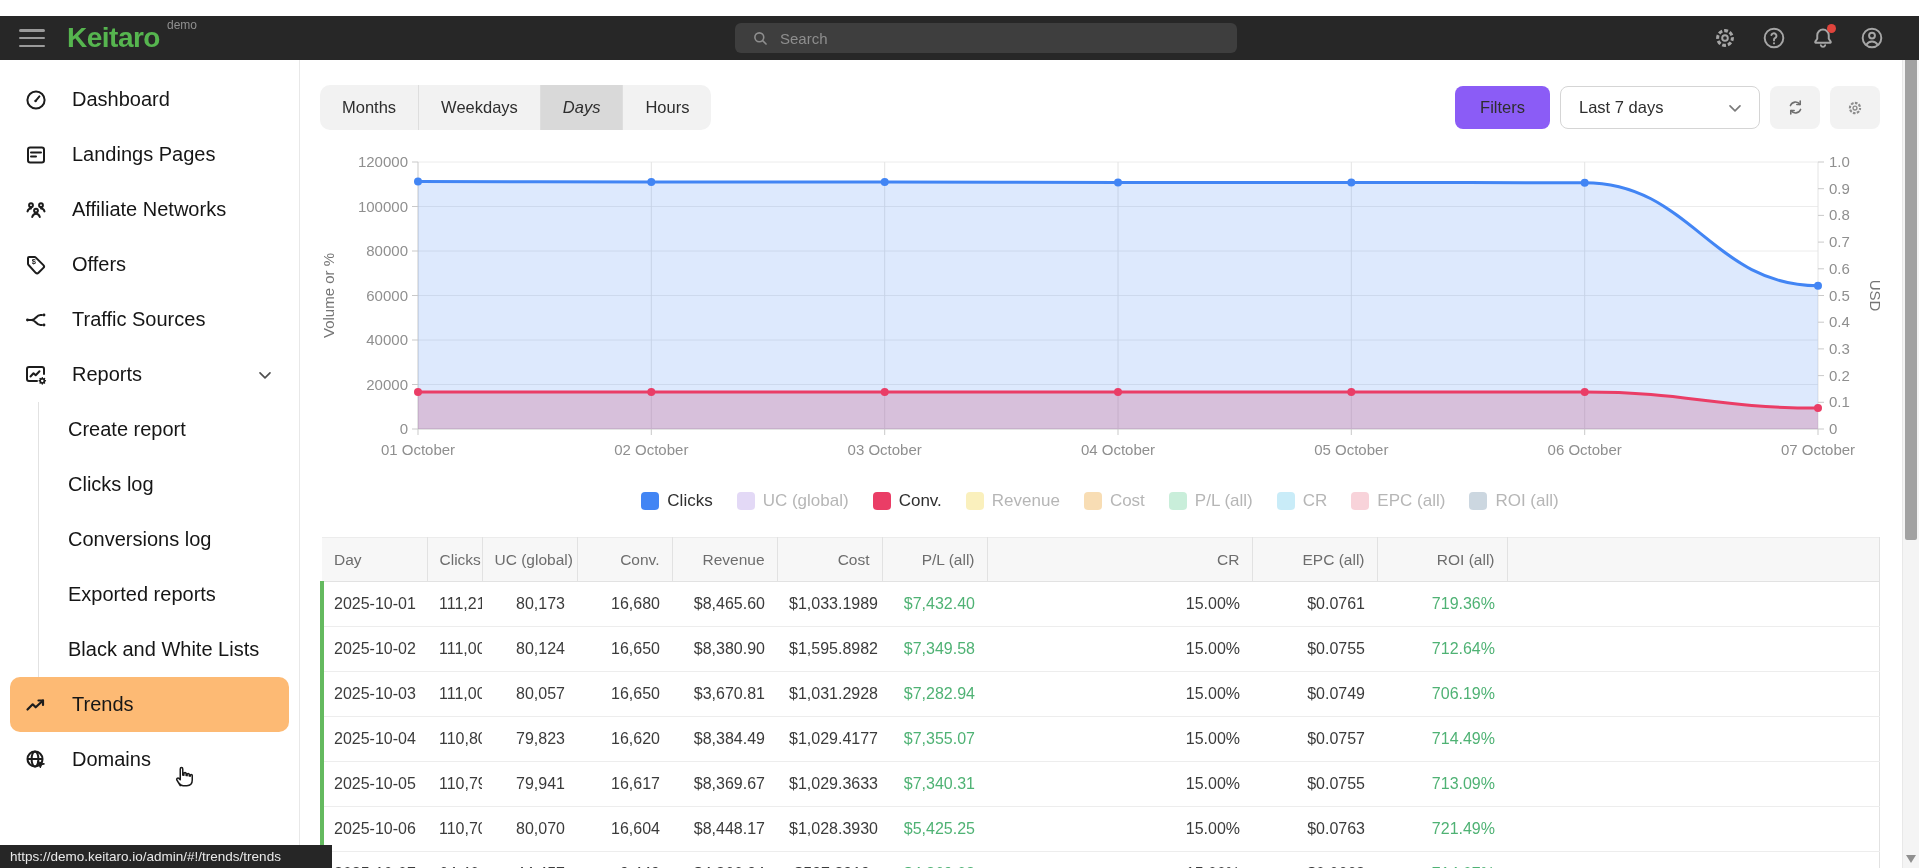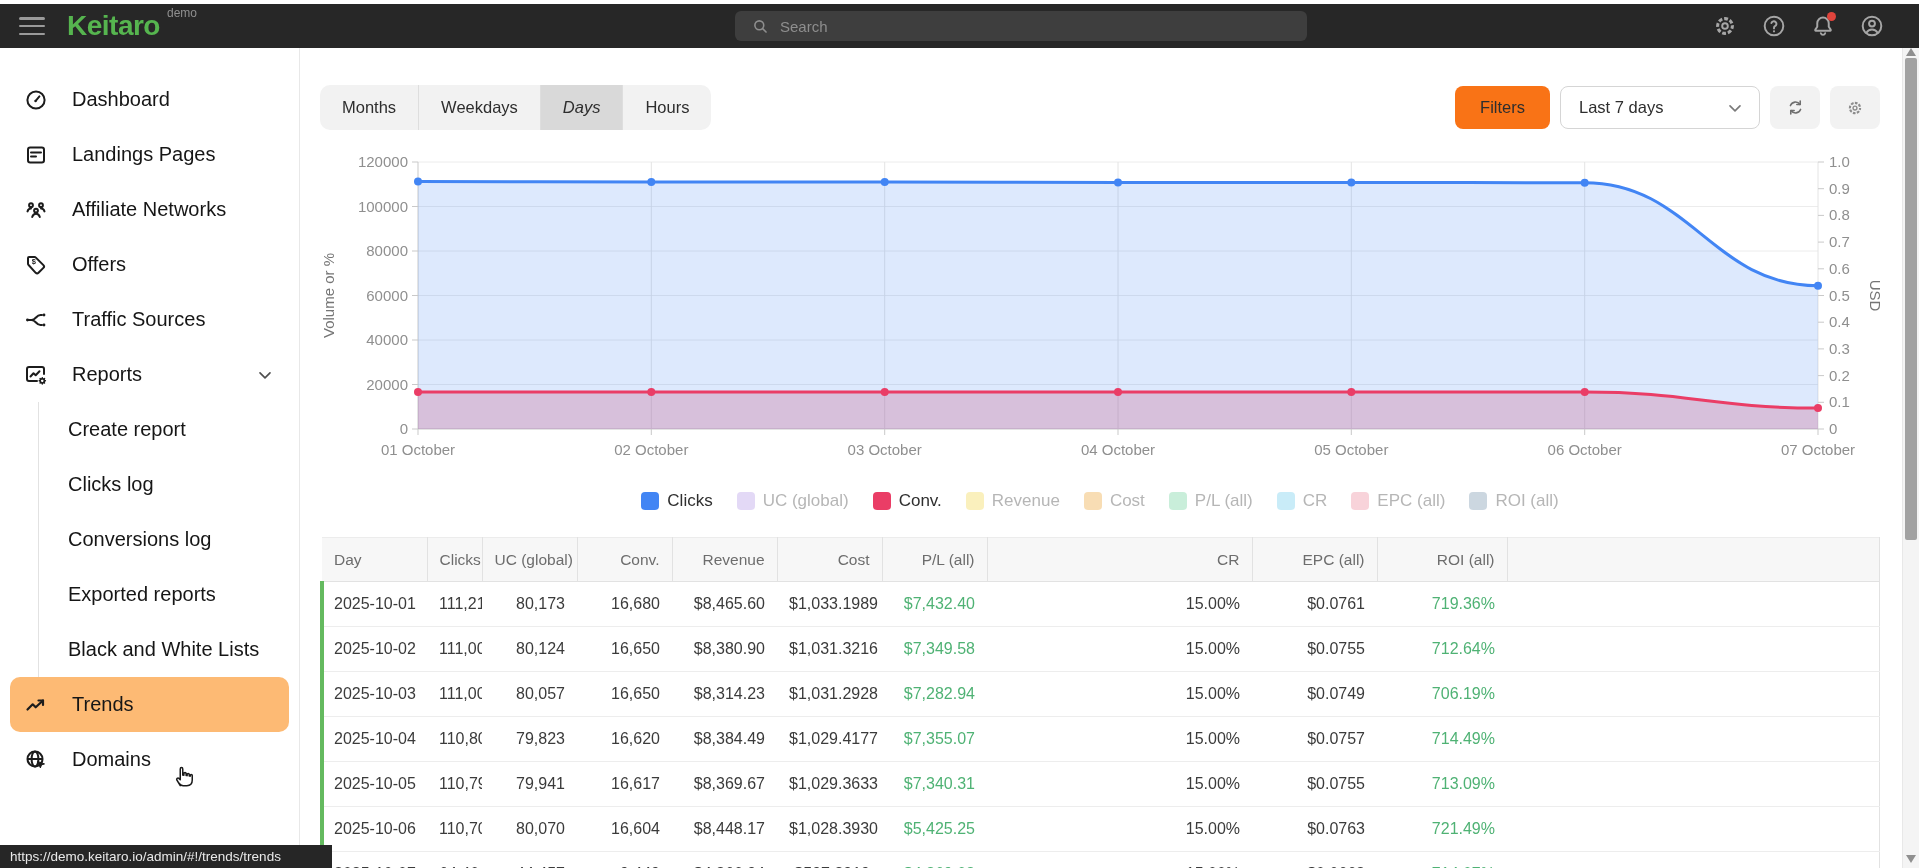--- a/index.html
+++ b/index.html
@@ -1,24 +1,24 @@
 <!DOCTYPE html>
 <html><head>
 <meta charset="utf-8">
 <style>
   * { box-sizing: border-box; margin: 0; padding: 0; }
   html,body { width:1919px; height:868px; overflow:hidden; font-family:"Liberation Sans",sans-serif; background:#fff; }
 
   
-  .topbar { position:absolute; left:0; top:4px; width:1919px; height:44px; background:#272727; display:flex; align-items:center; z-index:30; }
+  .topbar { position:absolute; left:0; top:16px; width:1919px; height:44px; background:#272727; display:flex; align-items:center; z-index:30; }
   .burger { width:26px; height:18px; margin-left:19px; display:flex; flex-direction:column; justify-content:space-between; cursor:pointer; }
   .burger i { display:block; height:2.5px; background:#9a9a9a; border-radius:2px; }
   .brand { margin-left:22px; font-size:28px; font-weight:bold; color:#56b54f; letter-spacing:-0.5px; }
   .brand-suffix { margin-left:7px; margin-top:-12px; font-size:12px; color:#8f8f8f; align-self:center; position:relative; top:-7px; }
-  .searchbox { position:absolute; left:735px; top:7px; width:572px; height:30px; background:#3e3e3e; border-radius:6px; display:flex; align-items:center; padding:0 10px; }
+  .searchbox { position:absolute; left:735px; top:7px; width:502px; height:30px; background:#3e3e3e; border-radius:6px; display:flex; align-items:center; padding:0 10px; }
   .searchbox .ic { width:19px; height:19px; color:#8e8e8e; margin-left:6px; }
   .searchbox input { flex:1; margin-left:10px; background:transparent; border:none; outline:none; color:#cfcfcf; font-size:15px; font-family:"Liberation Sans",sans-serif; }
   .searchbox input::placeholder { color:#8e8e8e; }
   .top-icons { position:absolute; right:34px; top:0; height:44px; display:flex; align-items:center; gap:23px; }
   .tic { width:26px; height:26px; color:#a6a6a6; position:relative; cursor:pointer; }
   .tic svg, .ic svg { width:100%; height:100%; display:block; }
   .bell-dot { position:absolute; right:0px; top:-1px; width:9px; height:9px; border-radius:50%; background:#e0443c; }
 
   
   .sidebar { position:absolute; left:0; top:44px; width:300px; bottom:0; background:#fff; border-right:1px solid #e8e8e8; padding-top:28px; z-index:5; }
@@ -34,21 +34,21 @@
   
   .main { position:absolute; left:300px; top:44px; right:0; bottom:0; background:#fff; overflow:hidden; }
   .content { padding:41px 22px 0 20px; width:1602px; }
 
   .controls { display:flex; align-items:center; width:1560px; }
   .tabs { display:inline-flex; background:#f2f2f2; border-radius:10px; overflow:hidden; height:45px; }
   .tab { border:none; outline:none; background:transparent; height:45px; padding:0 22px; font-size:16.5px; color:#2e2e2e; font-family:"Liberation Sans",sans-serif; border-right:1px solid #dedede; cursor:pointer; }
   .tab:last-child { border-right:none; }
   .tab.active { background:#d9d9d9;font-style:italic; }
   .right-controls { margin-left:auto; display:flex; align-items:center; gap:10px; }
-  .btn { height:43px; background:#f97316; border:none; border-radius:8px; padding:0 25px; font-size:16.5px; color:#2e2e2e; font-family:"Liberation Sans",sans-serif; cursor:pointer; }
+  .btn { height:43px; background:#8b5cf6; border:none; border-radius:8px; padding:0 25px; font-size:16.5px; color:#2e2e2e; font-family:"Liberation Sans",sans-serif; cursor:pointer; }
   .select { height:43px; width:200px; background:#fff; border:1.5px solid #d5d5d5; border-radius:8px; display:flex; align-items:center; padding:0 14px 0 18px; font-size:16.5px; color:#2e2e2e; cursor:pointer; }
   .select .chev { margin-left:auto; width:20px; height:20px; color:#7a7a7a; }
   .icon-btn { width:50px; height:43px; background:#f2f2f2; border:none; border-radius:8px; display:flex; align-items:center; justify-content:center; cursor:pointer; }
   .icon-btn .ic { width:21px; height:21px; color:#6f6f6f; }
   .icon-btn .ic.small { width:18px; height:18px; color:#8c8c8c; }
 
   .chart-wrap { margin-top:17px; width:1560px; height:320px; }
   .tk { font-size:15px; fill:#8f8f8f; font-family:"Liberation Sans",sans-serif; }
   .axt { font-size:15px; fill:#757575; font-family:"Liberation Sans",sans-serif; }
 
@@ -441,33 +441,33 @@
               <td class="">$0.0761</td>
               <td class=" green">719.36%</td>
               <td class="filler"></td>
             </tr>
             <tr>
               <td class="al">2025-10-02</td>
               <td class="">111,00</td>
               <td class="">80,124</td>
               <td class="">16,650</td>
               <td class="">$8,380.90</td>
-              <td class="">$1,031.3216</td>
+              <td class="">$1,595.8982</td>
               <td class=" green">$7,349.58</td>
               <td class="">15.00%</td>
               <td class="">$0.0755</td>
               <td class=" green">712.64%</td>
               <td class="filler"></td>
             </tr>
             <tr>
               <td class="al">2025-10-03</td>
               <td class="">111,00</td>
               <td class="">80,057</td>
               <td class="">16,650</td>
-              <td class="">$8,314.23</td>
+              <td class="">$3,670.81</td>
               <td class="">$1,031.2928</td>
               <td class=" green">$7,282.94</td>
               <td class="">15.00%</td>
               <td class="">$0.0749</td>
               <td class=" green">706.19%</td>
               <td class="filler"></td>
             </tr>
             <tr>
               <td class="al">2025-10-04</td>
               <td class="">110,80</td>

